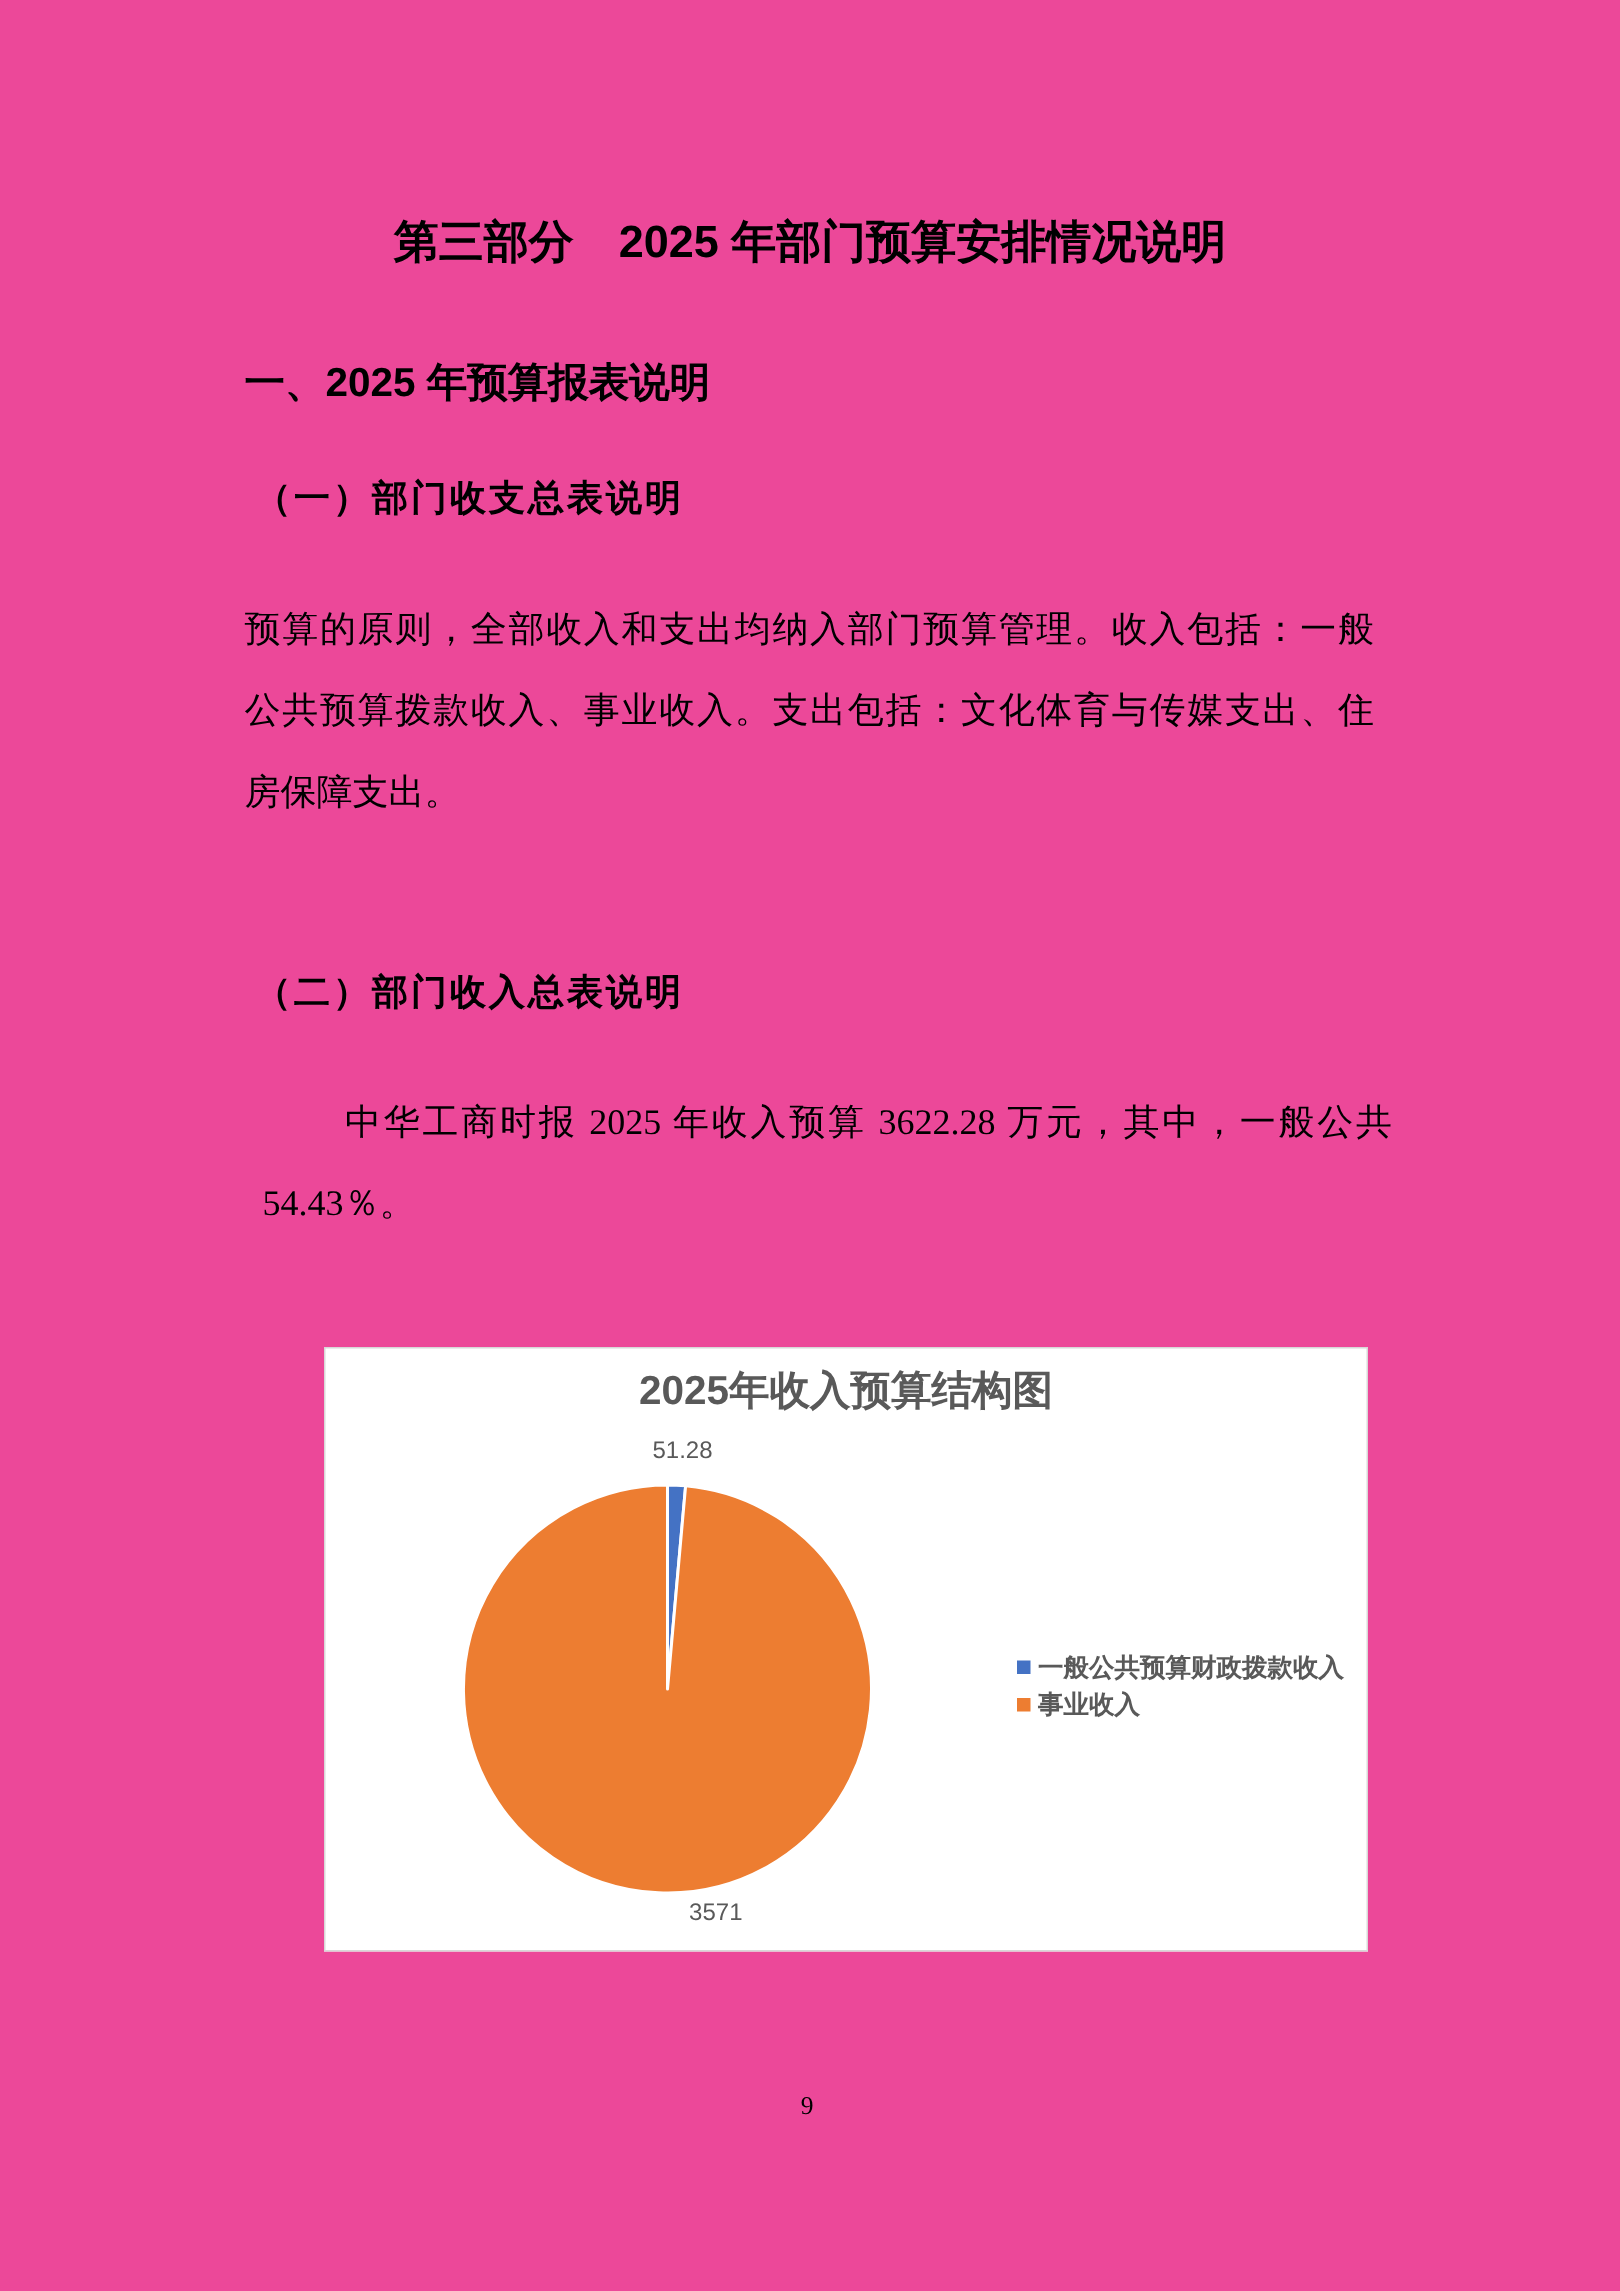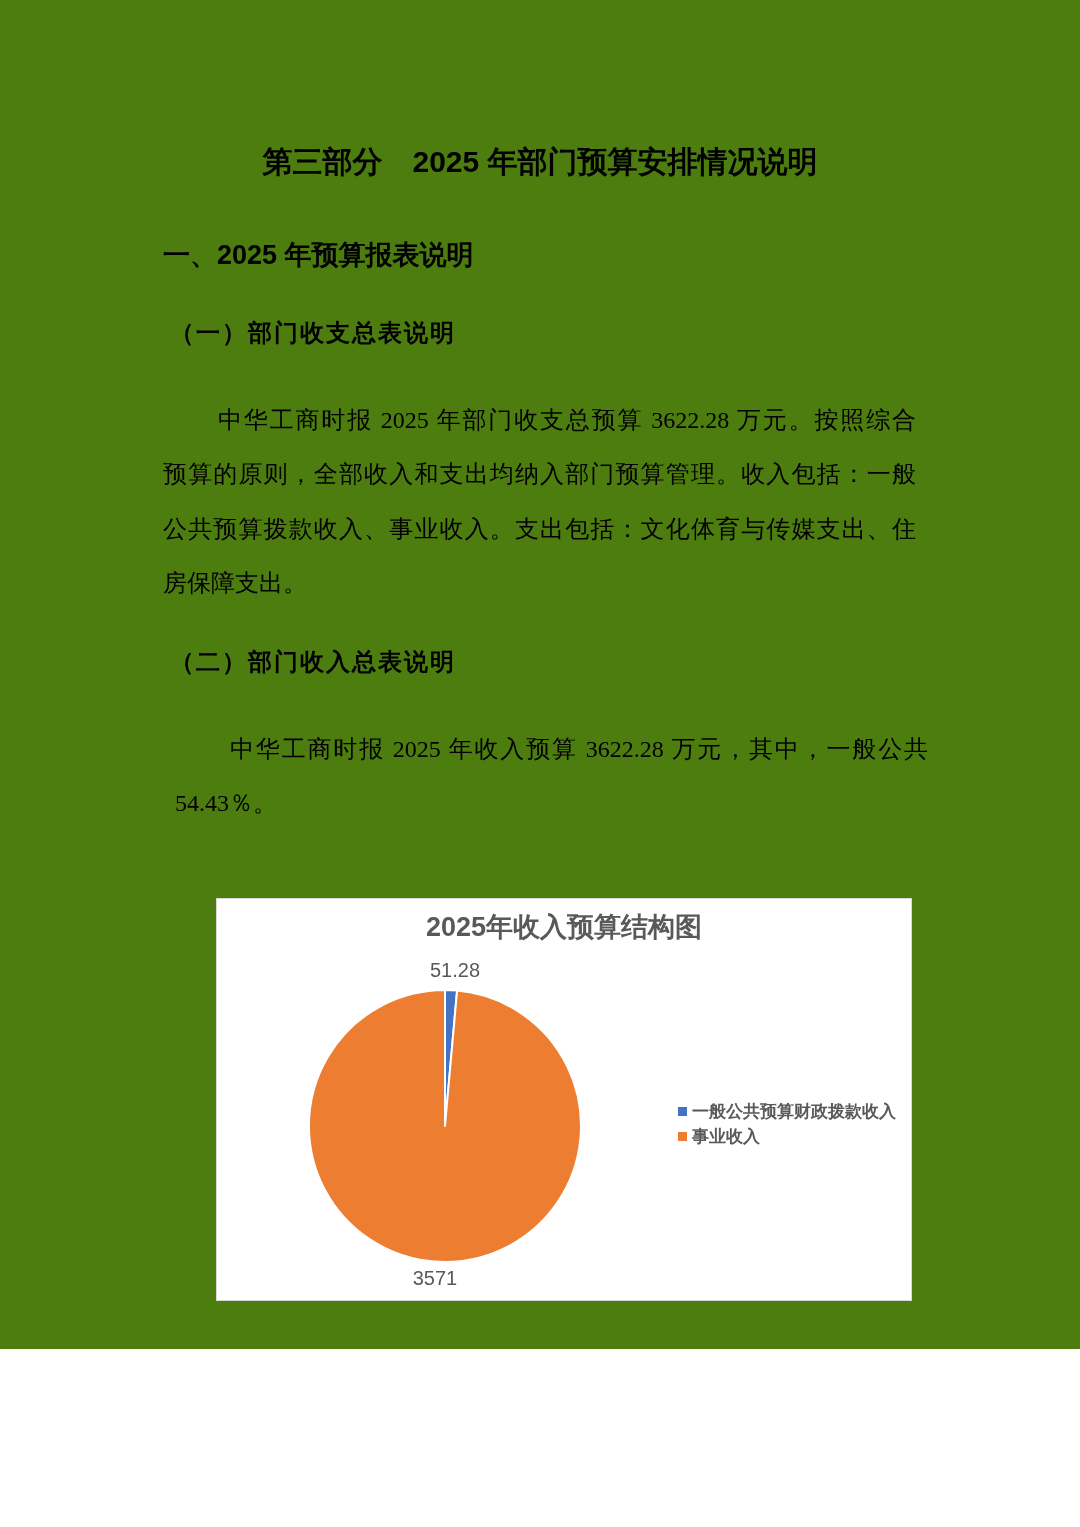--- a/index.html
+++ b/index.html
@@ -1,20 +1,20 @@
 <!DOCTYPE html>
 <html><head>
 <meta charset="utf-8">
 <style>
   * { margin:0; padding:0; box-sizing:border-box; }
   html,body { background:#ffffff; }
   .page {
     position:relative;
-    width:1080px; height:1349px;
-    background:#4d7c0f;
+    width:1080px; height:1527px;
+    background:#ec4899;
     font-family:"Liberation Serif","DejaVu Serif",serif;
     color:#000000;
     overflow:hidden;
   }
   .doc-title {
     position:absolute; top:143px; left:0; width:1080px;
     text-align:center;
     font-family:"Liberation Sans","DejaVu Sans",sans-serif;
     font-weight:bold; font-size:30px; line-height:38px;
     color:#000000;
@@ -61,25 +61,25 @@
     position:absolute; top:10px; left:0; width:100%;
     text-align:center;
     font-family:"Liberation Sans","DejaVu Sans",sans-serif;
     font-weight:bold; font-size:27px;
     color:#595959;
   }
   .pie-svg { position:absolute; left:86px; top:85px; width:284px; height:284px; }
   .data-label {
     position:absolute;
     font-family:"Liberation Sans","DejaVu Sans",sans-serif;
-    font-size:20px; color:#595959;
+    font-size:16px; color:#595959;
     width:120px; text-align:center;
   }
   .data-label.top    { left:178px; top:60px; }
-  .data-label.bottom { left:158px; top:368px; }
+  .data-label.bottom { left:158px; top:368px;text-align:right; }
   .legend {
     position:absolute; left:461px; top:200px;
     font-family:"Liberation Sans","DejaVu Sans",sans-serif;
     font-size:17px; color:#595959;
   }
   .legend-item { display:flex; align-items:center; height:25px; white-space:nowrap;font-weight:bold; }
   .legend-marker {
     display:inline-block; width:9px; height:9px;
     margin-right:5px; flex:0 0 9px;
   }
@@ -94,21 +94,20 @@
 
 <div class="page">
 
   <div class="doc-title">第三部分　2025 年部门预算安排情况说明</div>
 
   <div class="h1">一、2025 年预算报表说明</div>
 
   <div class="h2 s1">（一）部门收支总表说明</div>
 
   <div class="para p1">
-    <div class="pline first">中华工商时报 2025 年部门收支总预算 3622.28 万元。按照综合</div>
     <div class="pline">预算的原则，全部收入和支出均纳入部门预算管理。收入包括：一般</div>
     <div class="pline">公共预算拨款收入、事业收入。支出包括：文化体育与传媒支出、住</div>
     <div class="pline last">房保障支出。</div>
   </div>
 
   <div class="h2 s2">（二）部门收入总表说明</div>
 
   <div class="para p2">
     <div class="pline first">中华工商时报 2025 年收入预算 3622.28 万元，其中，一般公共</div>
     <div class="pline last">54.43％。</div>

